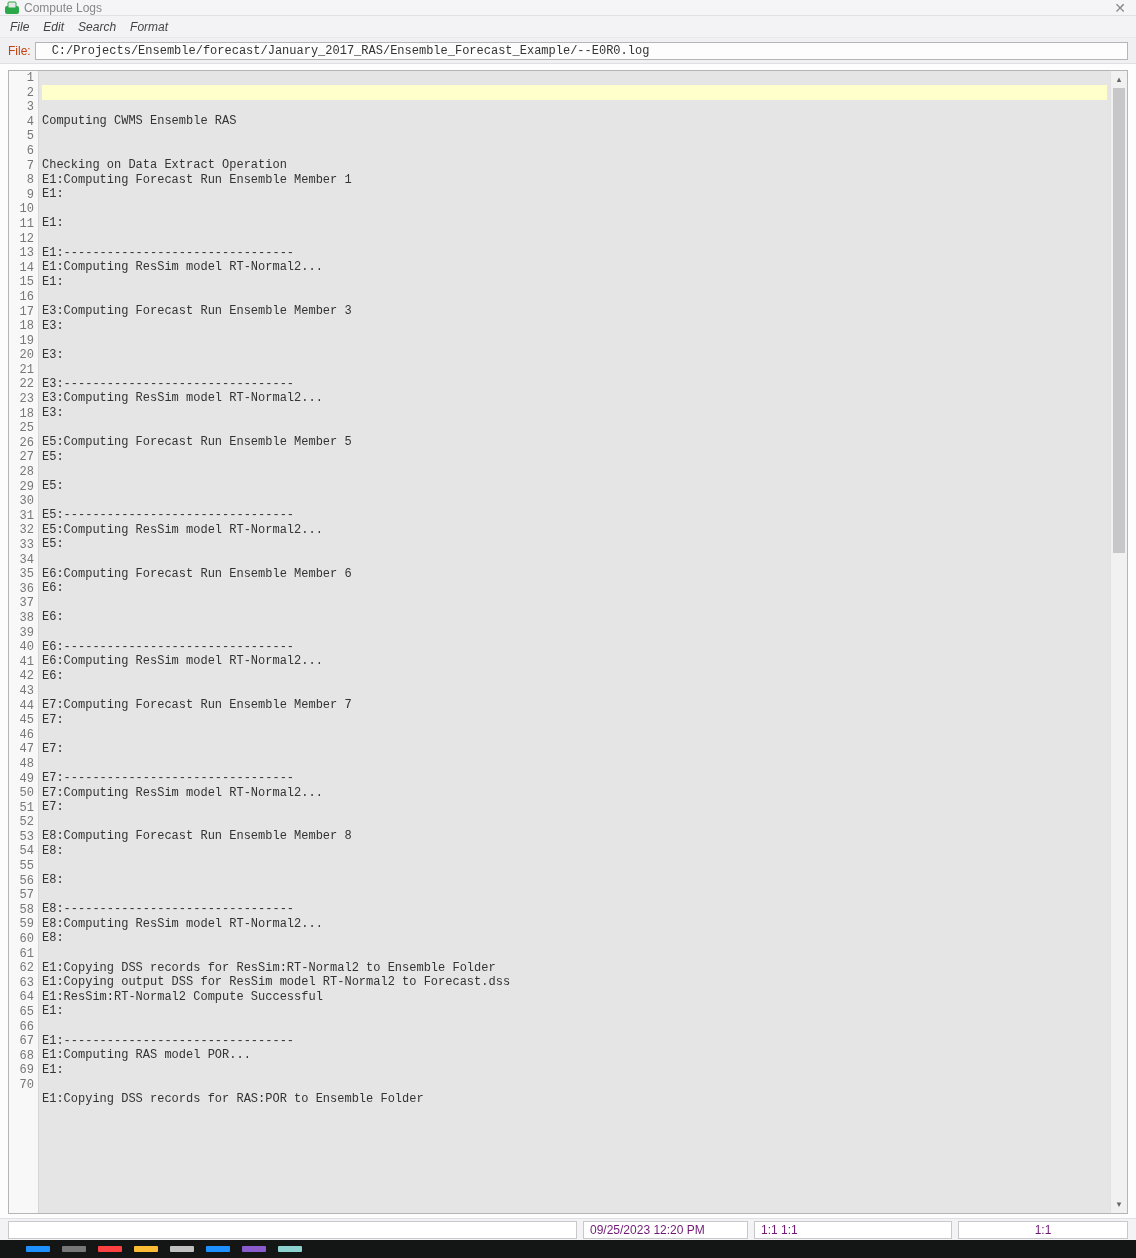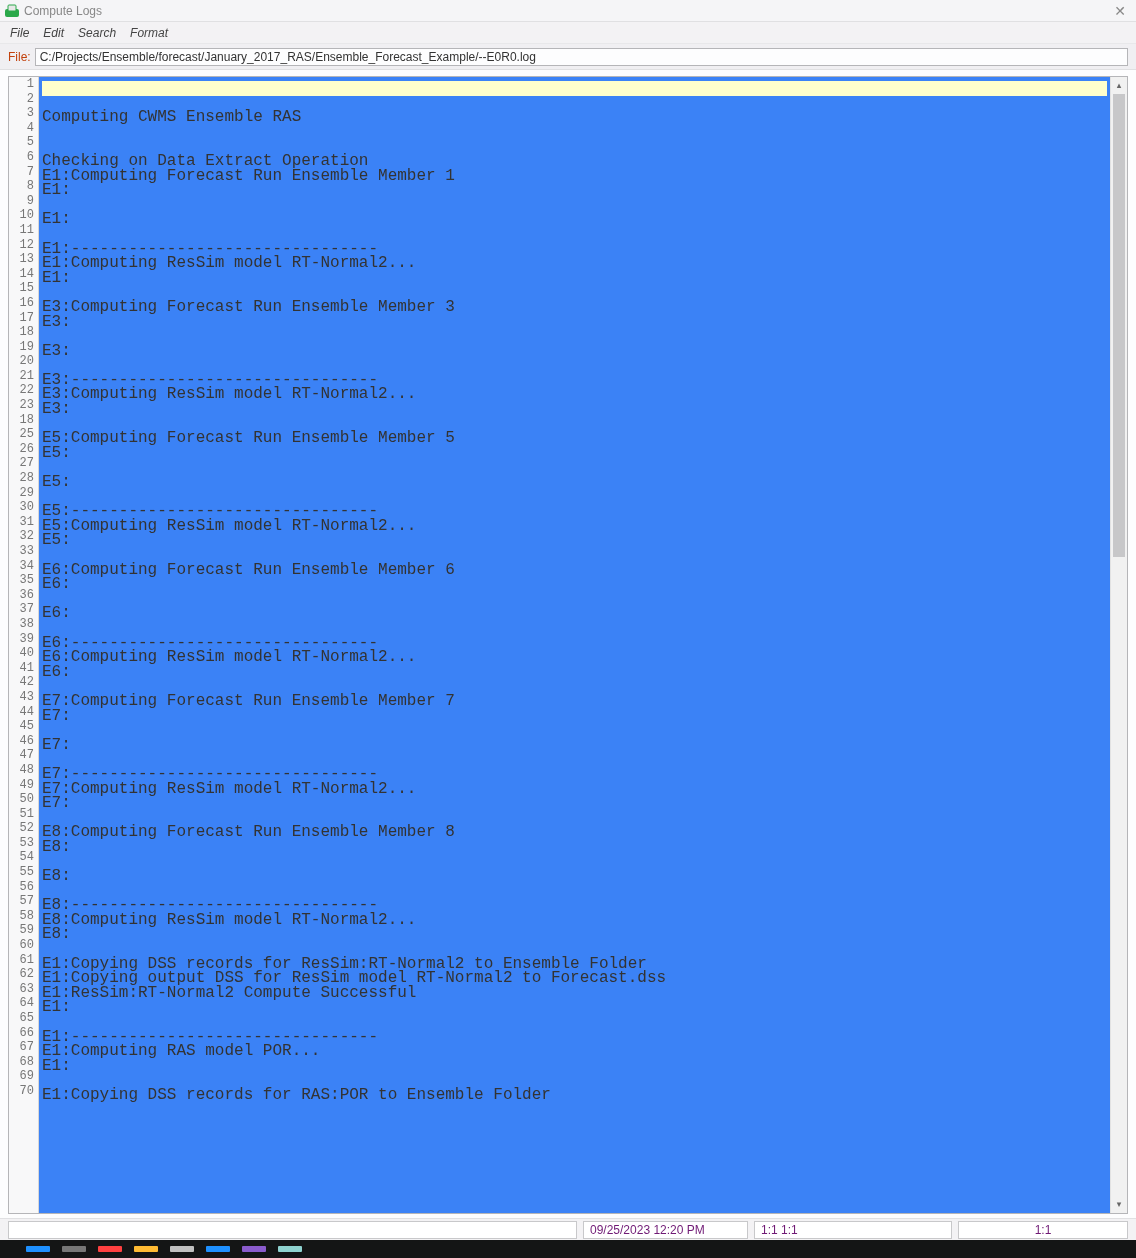--- a/index.html
+++ b/index.html
@@ -11,21 +11,21 @@
       font-family: "Segoe UI", Tahoma, Arial, sans-serif;
       font-size: 12px;
       background: #fdfdfe;
       width: 1136px;
       height: 1258px;
       overflow: hidden;
       display: flex;
       flex-direction: column;
     }
     .titlebar {
-      height: 22px;
+      height: 16px;
       background: #f5f5f7;
       display: flex;
       align-items: center;
       padding: 0 4px;
       border-bottom: 1px solid #e0e0e2;
       color: #888;
       font-size: 12px;
     }
     .titlebar .app-icon {
       width: 16px;
@@ -68,25 +68,25 @@
     }
     .file-row .label {
       color: #c2410c;
       margin-right: 4px;
       font-size: 12px;
     }
     .file-row input {
       flex: 1;
       height: 18px;
       font-size: 12px;
-      padding: 0 4px;
+      padding: 0 16px;
       border: 1px solid #b5b5b8;
       background: #fdfdfe;
       color: #333;
-      font-family: Liberation Sans, sans-serif;
+      font-family: Liberation Mono, monospace;
     }
     .editor-wrap {
       flex: 1;
       margin: 6px 8px 4px 8px;
       border: 1px solid #b5b5b8;
       display: flex;
       background: #fff;
       min-height: 0;
       position: relative;
     }
@@ -99,27 +99,27 @@
       padding-right: 4px;
       font-family: "Consolas", "Courier New", monospace;
       font-size: 12px;
       line-height: 14.6px;
       padding-top: 0;
       user-select: none;
     }
     .code {
       flex: 1;
       font-family: "Consolas", "Courier New", monospace;
-      font-size: 16px;
+      font-size: 12px;
       line-height: 14.6px;
       color: #333;
-      padding: 4px 3px;
+      padding: 14px 3px;
       white-space: pre;
       overflow: hidden;
-      background: #3b82f6;
+      background: #e5e5e5;
     }
     .code .codeline {
       height: 14.6px;
       white-space: pre;
     }
     .code .codeline.hl {
       background: #ffffcc;
     }
     .scrollbar-v {
       width: 17px;

